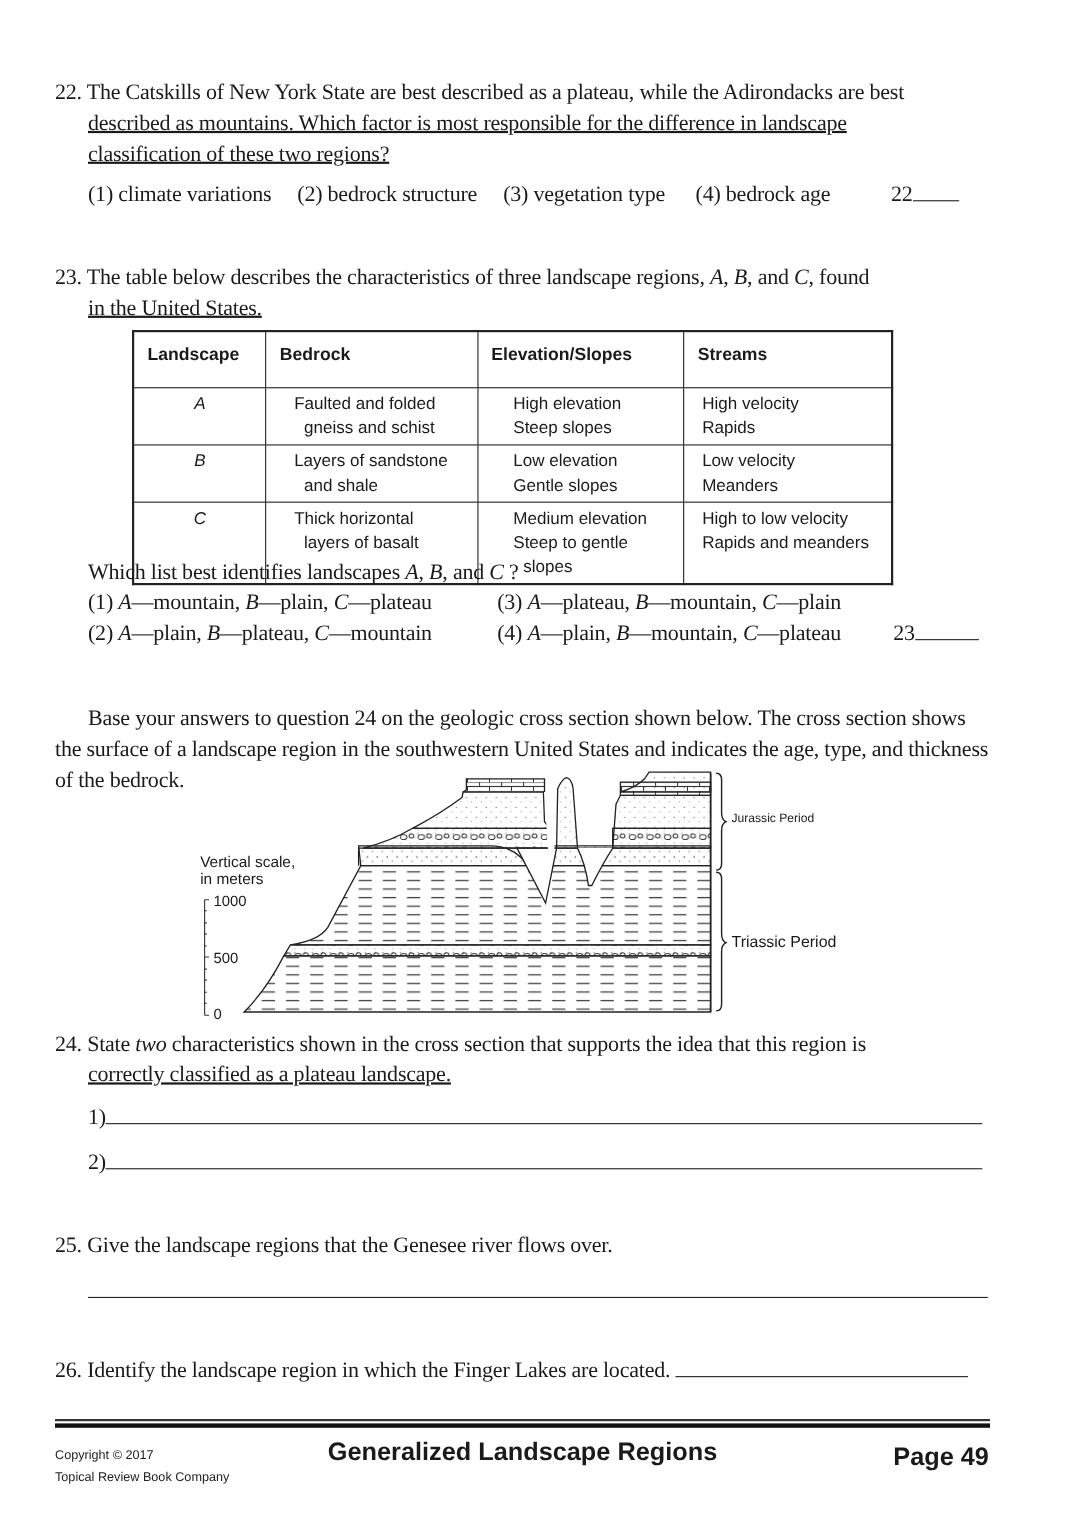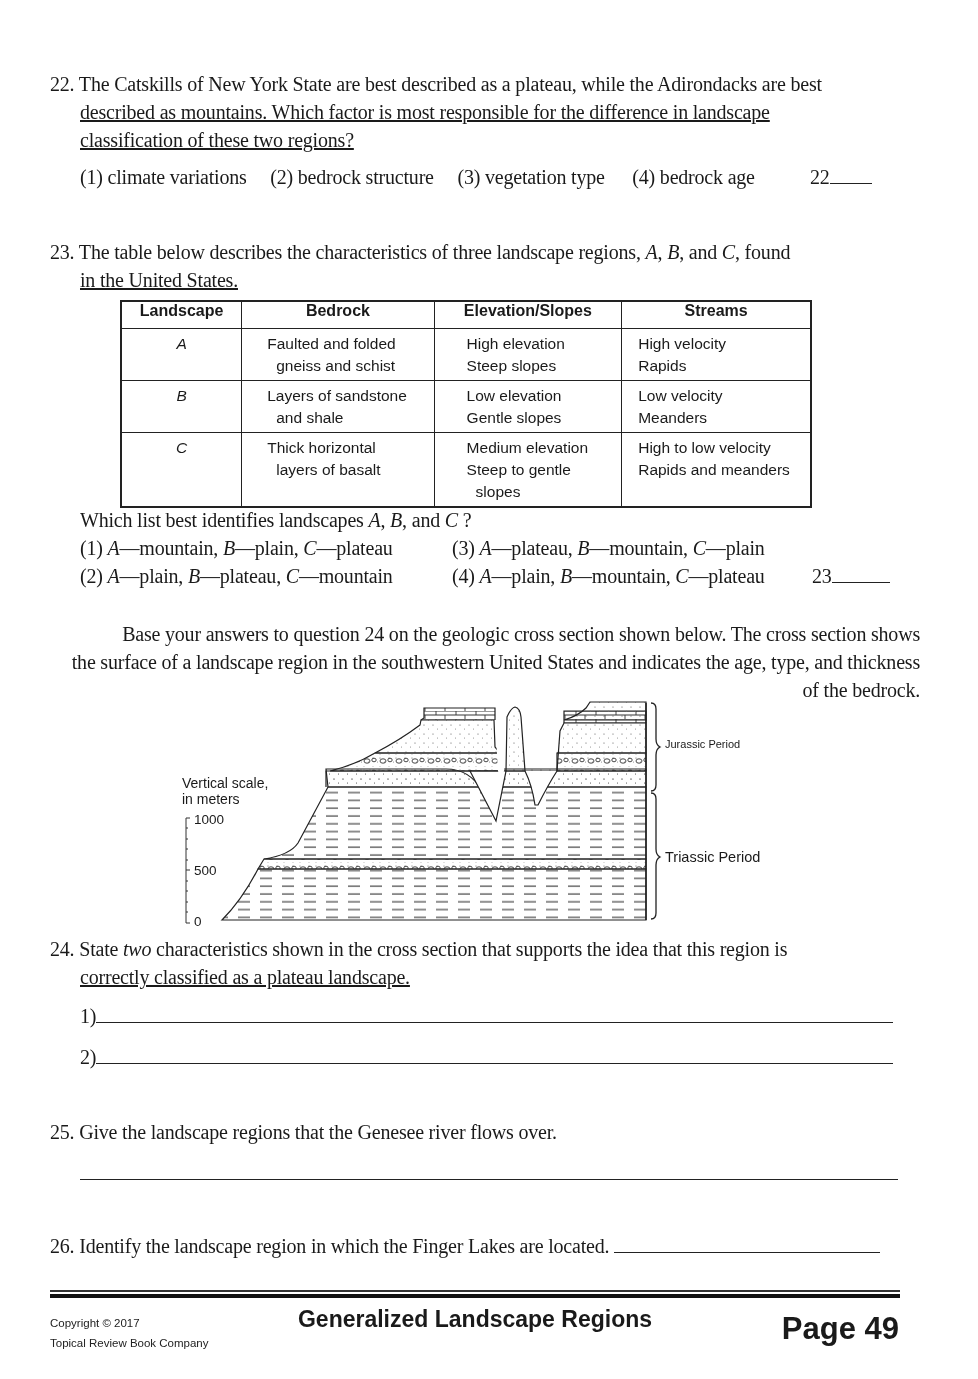--- a/index.html
+++ b/index.html
@@ -15,21 +15,21 @@
   .blank { display: inline-block; border-bottom: 1.3px solid #222; height: 18px; vertical-align: baseline; }
   .it { font-style: italic; }
 
   
   table.lt {
     position: absolute; left: 120px; top: 300px; width: 692px;
     border-collapse: collapse; border: 2px solid #222;
     font-family: "Liberation Sans", "DejaVu Sans", sans-serif; font-size: 15.5px; color: #1a1a1a;
   }
   table.lt th, table.lt td { border: 1.5px solid #222; vertical-align: top; }
-  table.lt th { font-weight: bold; height: 26px; text-align: center; padding: 0; font-size: 16px; margin-top: 26px; }
+  table.lt th { font-weight: bold; height: 26px; text-align: left; padding: 12px; font-size: 16px; margin-top: 26px; }
   table.lt td { padding: 4px 0 3px 0; line-height: 22px; }
   table.lt td.c0 { text-align: center; font-style: italic; }
   .c1 { padding-left: 25px !important; }
   .c2 { padding-left: 32px !important; }
   .c3 { padding-left: 16px !important; }
   .sub { padding-left: 9px; }
 
   .opts2 { display: grid; grid-template-columns: 372px 360px 80px; }
 
   .footer-rule1 { left: 50px; top: 1290px; width: 850px; height: 2px; background: #333; }
@@ -135,21 +135,21 @@
 
 <div class="abs q opts2" style="left:80px; top:534px;">
   <div><span>(1) </span><span class="it">A</span><span>—mountain, </span><span class="it">B</span><span>—plain, </span><span class="it">C</span><span>—plateau</span></div>
   <div><span>(3) </span><span class="it">A</span><span>—plateau, </span><span class="it">B</span><span>—mountain, </span><span class="it">C</span><span>—plain</span></div>
   <div></div>
   <div><span>(2) </span><span class="it">A</span><span>—plain, </span><span class="it">B</span><span>—plateau, </span><span class="it">C</span><span>—mountain</span></div>
   <div><span>(4) </span><span class="it">A</span><span>—plain, </span><span class="it">B</span><span>—mountain, </span><span class="it">C</span><span>—plateau</span></div>
   <div><span>23</span><span class="blank" style="width:58px"></span></div>
 </div>
 
-<div class="abs q" style="left:50px; top:620px; width:870px;text-align:right;">
+<div class="abs q" style="left:50px; top:639px; width:870px;">
   <div style="padding-left:30px">Base your answers to question 24 on the geologic cross section shown below. The cross section shows</div>
   <div>the surface of a landscape region in the southwestern United States and indicates the age, type, and thickness</div>
   <div>of the bedrock.</div>
 </div>
 
 <div class="abs sans" style="left:182px; top:775px; font-size:14px; line-height:16px;">
   <div>Vertical scale,</div>
   <div>in meters</div>
 </div>
 <div class="abs sans" style="left:194px; top:812px; font-size:13.5px;">1000</div>
@@ -254,13 +254,13 @@
 <div class="abs footer-rule1"></div>
 <div class="abs footer-rule2"></div>
 
 <div class="abs sans" style="left:50px; top:1313px; font-size:11.5px; line-height:20px; color:#222;">
   <div>Copyright © 2017</div>
   <div>Topical Review Book Company</div>
 </div>
 <div class="abs sans" style="left:250px; top:1304px; width:450px; text-align:center; font-size:23px; font-weight:bold; line-height:30px; color:#1a1a1a;">
   <div>Generalized Landscape Regions</div>
 </div>
-<div class="abs sans" style="right:79px; top:1311px; font-size:31px; font-weight:bold; color:#1a1a1a;">Page 49</div>
+<div class="abs sans" style="right:79px; top:1311px; font-size:23px; font-weight:bold; color:#1a1a1a;">Page 49</div>
 
 </body></html>

